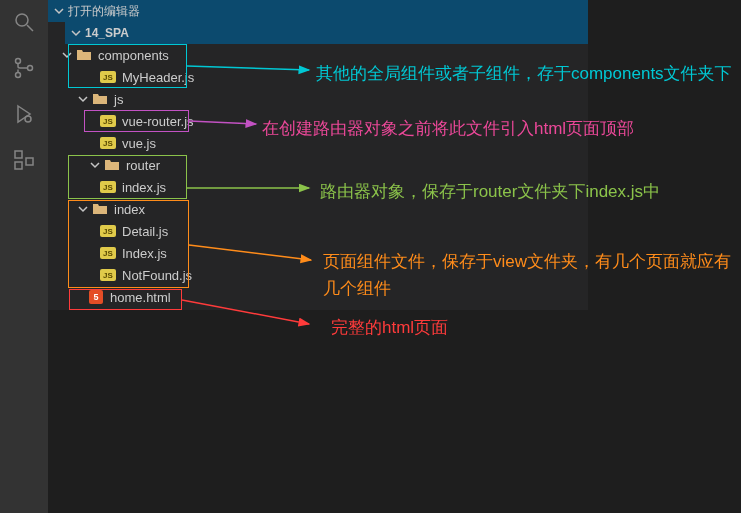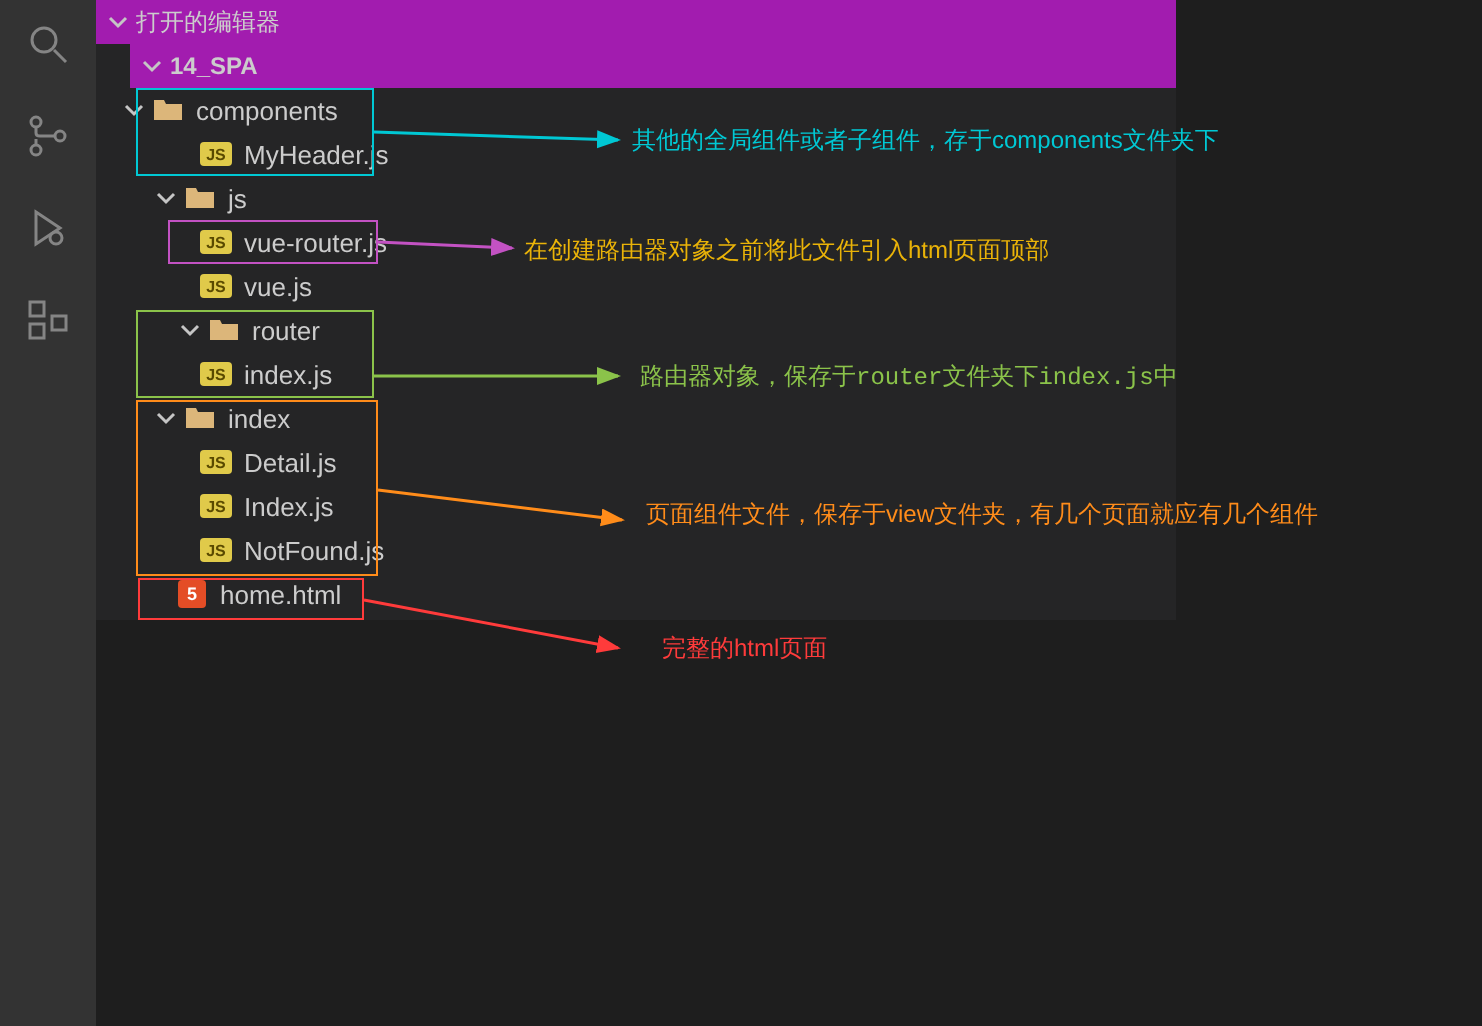--- a/index.html
+++ b/index.html
@@ -44,21 +44,21 @@
     background: #252526;
   }
   .section-hdr {
     display: flex;
     align-items: center;
     height: 22px;
     padding-left: 4px;
     color: #ccc;
     font-size: 12px;
     cursor: pointer;
-    background: #a21caf;
+    background: #0c4a6e;
   }
   .section-hdr.bold { font-weight: 700; margin-left: 17px; }
   .chev {
     width: 14px; height: 14px;
     display: inline-flex; align-items: center; justify-content: center;
     color: #c5c5c5;
     margin-right: 2px;
   }
   .chev svg { width: 12px; height: 12px; stroke: currentColor; fill: none; stroke-width: 1.5; }
   .tree {
@@ -99,21 +99,21 @@
     border-radius: 2px;
     display: flex; align-items: center; justify-content: center;
   }
   .box {
     position: absolute;
     border: 1px solid;
     pointer-events: none;
   }
   .annot {
     position: absolute;
-    font-size: 12px;
+    font-size: 17px;
     white-space: nowrap;
   }
   .annot.wrap { white-space: normal; width: 410px; line-height: 1.6; }
   svg.arrow {
     position: absolute;
     overflow: visible;
     pointer-events: none;
   }
   .dark-region {
     position: absolute;
@@ -333,16 +333,16 @@
 <svg class="arrow" style="left:182px; top:296px; width:135px; height:34px;">
   <defs>
       <marker id="ah5" markerWidth="8" markerHeight="8" refX="7" refY="3" orient="auto">
         <path d="M0,0 L8,3 L0,6 Z" fill="#ff3b3b"></path>
       </marker>
     </defs>
   <line x1="0" y1="4" x2="127" y2="28" stroke="#ff3b3b" stroke-width="1.5" marker-end="url(#ah5)"></line>
 </svg>
 
 <div class="annot" style="left:316px; top:62px; color:#00c8d4;">其他的全局组件或者子组件，存于components文件夹下</div>
-<div class="annot" style="left:262px; top:117px; color:#eab308;">在创建路由器对象之前将此文件引入html页面顶部</div>
-<div class="annot" style="left:320px; top:180px; color:#8bc34a;font-family:Liberation Mono, monospace;">路由器对象，保存于router文件夹下index.js中</div>
+<div class="annot" style="left:262px; top:117px; color:#ec4899;">在创建路由器对象之前将此文件引入html页面顶部</div>
+<div class="annot" style="left:320px; top:180px; color:#8bc34a;">路由器对象，保存于router文件夹下index.js中</div>
 <div class="annot wrap" style="left:323px; top:248px; color:#ff8c1a;">页面组件文件，保存于view文件夹，有几个页面就应有几个组件</div>
 <div class="annot" style="left:319px; top:316px; color:#ff3b3b;margin-left:12px;">完整的html页面</div>
 
 </body></html>

